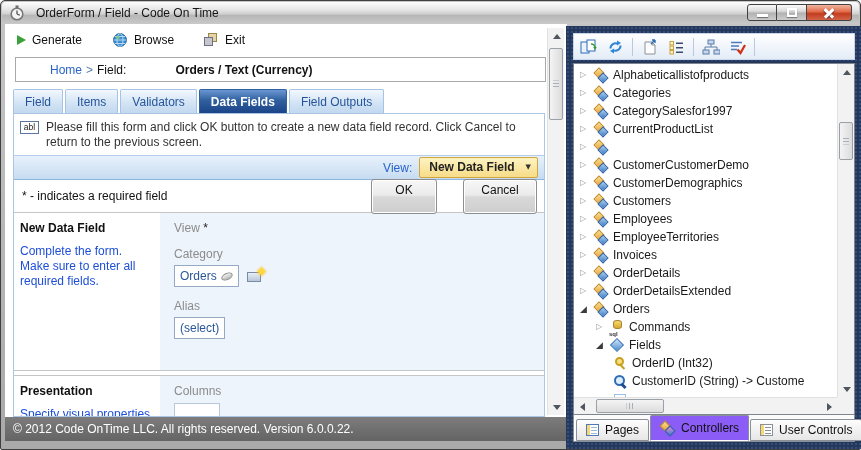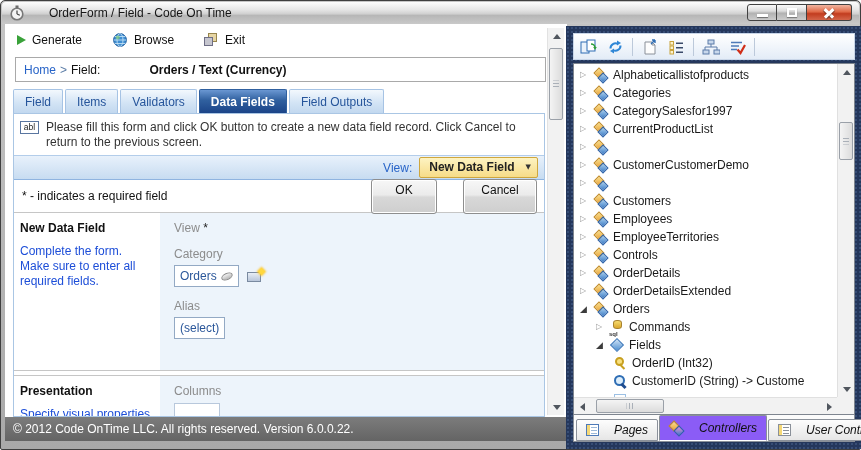--- a/index.html
+++ b/index.html
@@ -5,21 +5,21 @@
   * { box-sizing: border-box; margin:0; padding:0; }
   html,body { width:861px; height:450px; overflow:hidden; }
   body { position:relative; font-family:"Liberation Sans","DejaVu Sans",sans-serif; font-size:12px; color:#111; background:#fff; }
 
   
   .window { position:absolute; inset:0; border:1px solid #3f3f3f; border-radius:5px 5px 2px 2px;
             background:linear-gradient(#c6c6c6,#a9a9a9); }
   .titlebar { position:absolute; top:1px; left:1px; right:1px; height:22px; border-radius:4px 4px 0 0;
               background:linear-gradient(#fdfdfd,#e6e6e6 35%,#cfcfcf 55%,#b6b6b6 60%,#c9c9c9);
               display:flex; align-items:center; padding:0 7px; }
-  .title-text { margin-left:24px; color:#151515; }
+  .title-text { margin-left:11px; color:#151515; }
   .winbtns { position:absolute; top:2px; right:7px; display:flex; }
   .wbtn { width:30px; height:17px; border:1px solid #424242; display:flex; align-items:center; justify-content:center;
           background:linear-gradient(#fafafa,#dcdcdc 40%,#b2b2b2 55%,#cccccc); }
   .wbtn.min { border-radius:3px 0 0 3px; }
   .wbtn.max { border-left:none; }
   .wbtn.close { width:45px; border-left:none; border-radius:0 3px 3px 0;
           background:linear-gradient(#f2b5a0,#e06a48 45%,#c23c1f 58%,#d4654a); }
   .g-min { width:11px; height:3px; background:#fff; box-shadow:0 1px 1px rgba(0,0,0,.45); margin-top:6px; }
   .g-max { width:10px; height:9px; border:2px solid #fff; box-shadow:0 1px 1px rgba(0,0,0,.35); }
   .g-close { position:relative; width:12px; height:12px; }
@@ -32,21 +32,21 @@
   .apptoolbar { position:absolute; top:0; left:0; right:20px; height:31px; display:flex; align-items:center;
                 padding-left:12px; gap:30px; background:#fff; }
   .toolitem { display:flex; align-items:center; gap:6px; cursor:default; }
   .gen-tri { width:0; height:0; border-left:9px solid #3aa23a; border-top:5px solid transparent; border-bottom:5px solid transparent; }
   .exit-ic { position:relative; width:15px; height:14px; }
   .exit-ic .back { position:absolute; left:4px; top:0; width:9px; height:9px; background:#e6d5a4; border:1px solid #97854d; }
   .exit-ic .front { position:absolute; left:0; top:4px; width:9px; height:9px; background:#c6c6cf; border:1px solid #6e6e85; }
 
   .breadcrumb { position:absolute; top:33px; left:10px; width:531px; height:25px; border:1px solid #a9a9a9;
                 background:#fff; display:flex; align-items:center; padding:0 8px; }
-  .bc-home { color:#2864c8; }
+  .bc-home { color:#2864c8;margin-left:26px; }
   .bc-sep { color:#5a7ca6; margin:0 4px; }
   .bc-prefix { margin-right:4px; }
   .bc-current { font-weight:bold;margin-left:45px; }
 
   .tabstrip { position:absolute; top:65px; left:8px; height:24px; display:flex; align-items:flex-end; }
   .tab { padding:5px 11px 4px; margin-right:2px; border:1px solid #a6c3e4; border-bottom:none; border-radius:2px 2px 0 0;
          background:linear-gradient(#f3f8fd,#d3e4f5 55%,#c2d8ef); color:#26559b; cursor:default; white-space:nowrap; }
   .tab.active { background:linear-gradient(#6a97d2,#30609f 45%,#1b4488); color:#fff; font-weight:bold; border-color:#30609f; }
 
   .content-box { position:absolute; top:89px; left:8px; width:532px; height:304px; border:1px solid #aac6e4;
@@ -151,23 +151,23 @@
 
   .sb-tree-v { position:absolute; right:0; top:0; bottom:17px; width:17px; border-left:1px solid #e0e0e0; }
   .sb-tree-h { position:absolute; left:0; right:17px; bottom:0; height:17px; border-top:1px solid #e0e0e0; }
   .sb-corner { position:absolute; right:0; bottom:0; width:17px; height:17px; background:#f2f2f2; }
   .sb-btn-h { position:absolute; top:0; height:17px; width:16px; display:flex; align-items:center; justify-content:center; }
   .sb-thumb-h { position:absolute; top:1px; height:14px; border:1px solid #9aa0a8; border-radius:2px;
         background:linear-gradient(#f4f4f4,#dcdcdc); }
 
   .xtabs { flex:none; height:27px; margin-top:0; display:flex; align-items:flex-end; background:#fbfbfb;
            border:1px solid #8a9099; border-top:none; padding-left:2px; }
-  .xtab { display:flex; align-items:center; gap:15px; padding:1px 9px; height:22px; margin-right:1px;
+  .xtab { display:flex; align-items:center; gap:6px; padding:1px 9px; height:22px; margin-right:1px;
           border:1px solid #8a9099; border-radius:2px 2px 0 0; background:linear-gradient(#fdfdfd,#e6e6e6);
-          cursor:default; white-space:nowrap;font-style:italic; }
+          cursor:default; white-space:nowrap; }
   .xtab.active { height:26px; background:#8b5cf6; border-bottom-color:#fff; }
   .ic-pages { width:13px; height:12px; border:1px solid #4e7ab8;
         background:linear-gradient(90deg,#f5d876 0 3px,#fff 3px),#fff; position:relative; }
   .ic-pages::after { content:""; position:absolute; left:4px; right:1px; top:2px; bottom:1px;
         background:repeating-linear-gradient(#9cb8d8 0 1px,transparent 1px 3px); }
   .ic-ctrltab { width:15px; height:14px; position:relative; }
   .ic-ctrltab::before { content:""; position:absolute; left:1px; top:1px; width:6px; height:6px; transform:rotate(45deg);
         background:linear-gradient(135deg,#fbe08a,#e8a33d); border:1px solid #c08a28; }
   .ic-ctrltab::after { content:""; position:absolute; left:6px; top:6px; width:6px; height:6px; transform:rotate(45deg);
         background:linear-gradient(135deg,#e890d8,#3d7bc4); border:1px solid #2e62a8; }
@@ -397,40 +397,41 @@
             <span class="tico ic-controller"></span>
           </div>
         <div class="trow">
             <span class="exp c">▷</span>
             <span class="tico ic-controller"></span>
             <span class="tlabel">CustomerCustomerDemo</span>
           </div>
         <div class="trow">
             <span class="exp c">▷</span>
             <span class="tico ic-controller"></span>
+            <span class="tlabel">CustomerDemographics</span>
           </div>
         <div class="trow">
             <span class="exp c">▷</span>
             <span class="tico ic-controller"></span>
             <span class="tlabel">Customers</span>
           </div>
         <div class="trow">
             <span class="exp c">▷</span>
             <span class="tico ic-controller"></span>
             <span class="tlabel">Employees</span>
           </div>
         <div class="trow">
             <span class="exp c">▷</span>
             <span class="tico ic-controller"></span>
             <span class="tlabel">EmployeeTerritories</span>
           </div>
         <div class="trow">
             <span class="exp c">▷</span>
             <span class="tico ic-controller"></span>
-            <span class="tlabel">Controls</span>
+            <span class="tlabel">Invoices</span>
           </div>
         <div class="trow">
             <span class="exp c">▷</span>
             <span class="tico ic-controller"></span>
             <span class="tlabel">OrderDetails</span>
           </div>
         <div class="trow">
             <span class="exp c">▷</span>
             <span class="tico ic-controller"></span>
             <span class="tlabel">OrderDetailsExtended</span>

